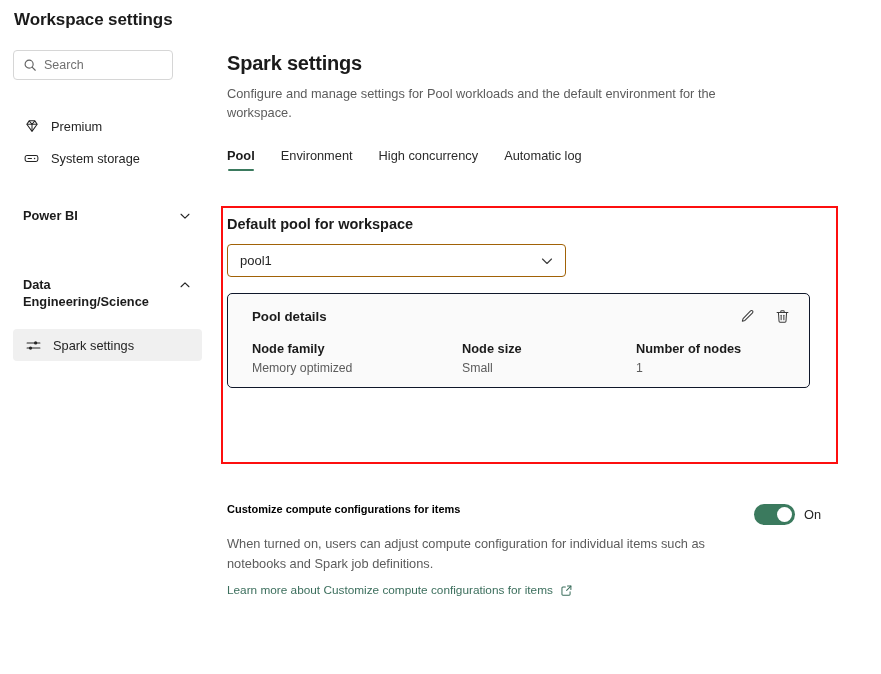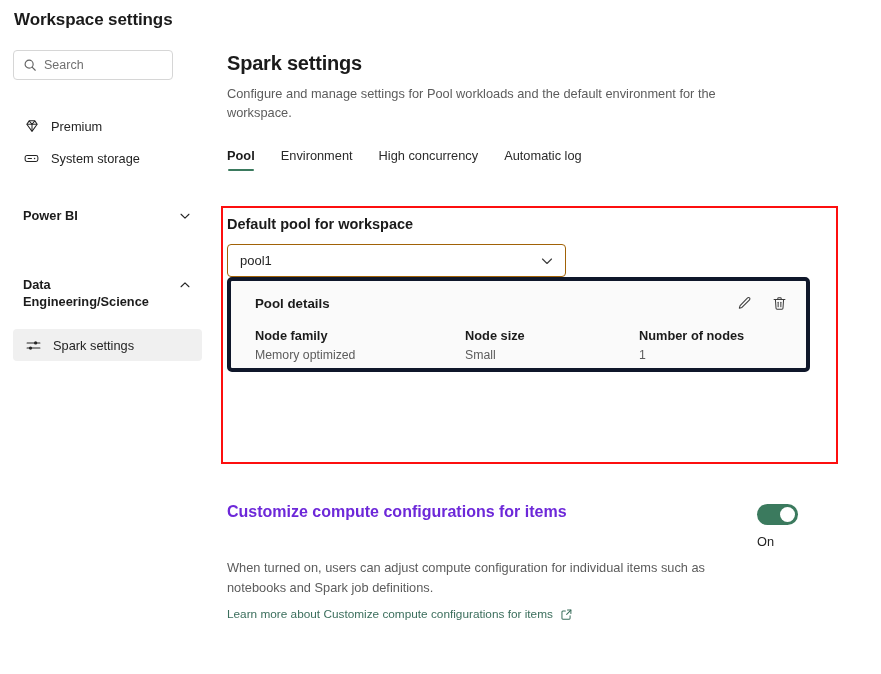--- a/index.html
+++ b/index.html
@@ -103,44 +103,44 @@
   .select {
     margin-top: 12px; width: 339px; height: 33px;
     border: 1px solid #a16207; border-radius: 4px; background: #fff;
     display: flex; align-items: center; justify-content: space-between;
     padding: 0 10px 0 12px; cursor: pointer;
   }
   .select-value { font-size: 13px; color: #242424; }
   .select-chev { color: #3f3f3f; display:flex; }
 
   .card {
-    width: 583px; height: 95px;
-    background: #fafafa; border: 4px solid #0f172a; border-radius: 5px;
+    margin-top: 16px; width: 583px; height: 95px;
+    background: #fafafa; border: 1px solid #0f172a; border-radius: 5px;
     position: relative; padding: 15px 20px 0 24px;
   }
   .card-title { font-size: 13.3px; font-weight: bold; color: #1b1b1b; }
   .card-actions {
     position: absolute; right: 18px; top: 13px;
     display: flex; gap: 17px; align-items: center;
   }
   .icon-btn { width: 18px; height: 18px; color: #3b3b3b; cursor: pointer; display:flex; align-items:center; justify-content:center; }
 
   .card-cols { position: relative; margin-top: 17px; height: 42px; }
   .col { position: absolute; top: 0; }
   .col-1 { left: 0; }
   .col-2 { left: 210px; }
   .col-3 { left: 384px; }
   .col-head { font-size: 12.8px; font-weight: bold; color: #1b1b1b; }
   .col-val { margin-top: 5px; font-size: 12.3px; color: #5c5c5c; }
 
   
   .setting { position: absolute; left: 227px; top: 503px; width: 600px; }
   .setting-row { display: flex; align-items: flex-start; justify-content: space-between; }
-  .setting-title { font-size: 16px; font-weight: bold; color: #6d28d9; }
-  .toggle-wrap { display: flex; align-items: flex-start; gap: 9px; margin-top: 1px; margin-right: 29px; flex-direction: column;}
+  .setting-title { font-size: 11px; font-weight: bold; color: #000000; }
+  .toggle-wrap { display: flex; align-items: center; gap: 9px; margin-top: 1px; margin-right: 6px;}
   .toggle {
     width: 41px; height: 21px; border-radius: 11px; background: #3b7a5e;
     position: relative; cursor: pointer; flex: 0 0 auto;
   }
   .toggle .knob {
     position: absolute; right: 3px; top: 3px;
     width: 15px; height: 15px; border-radius: 50%; background: #fff;
   }
   .toggle-label { font-size: 12.8px; color: #242424; }
 

